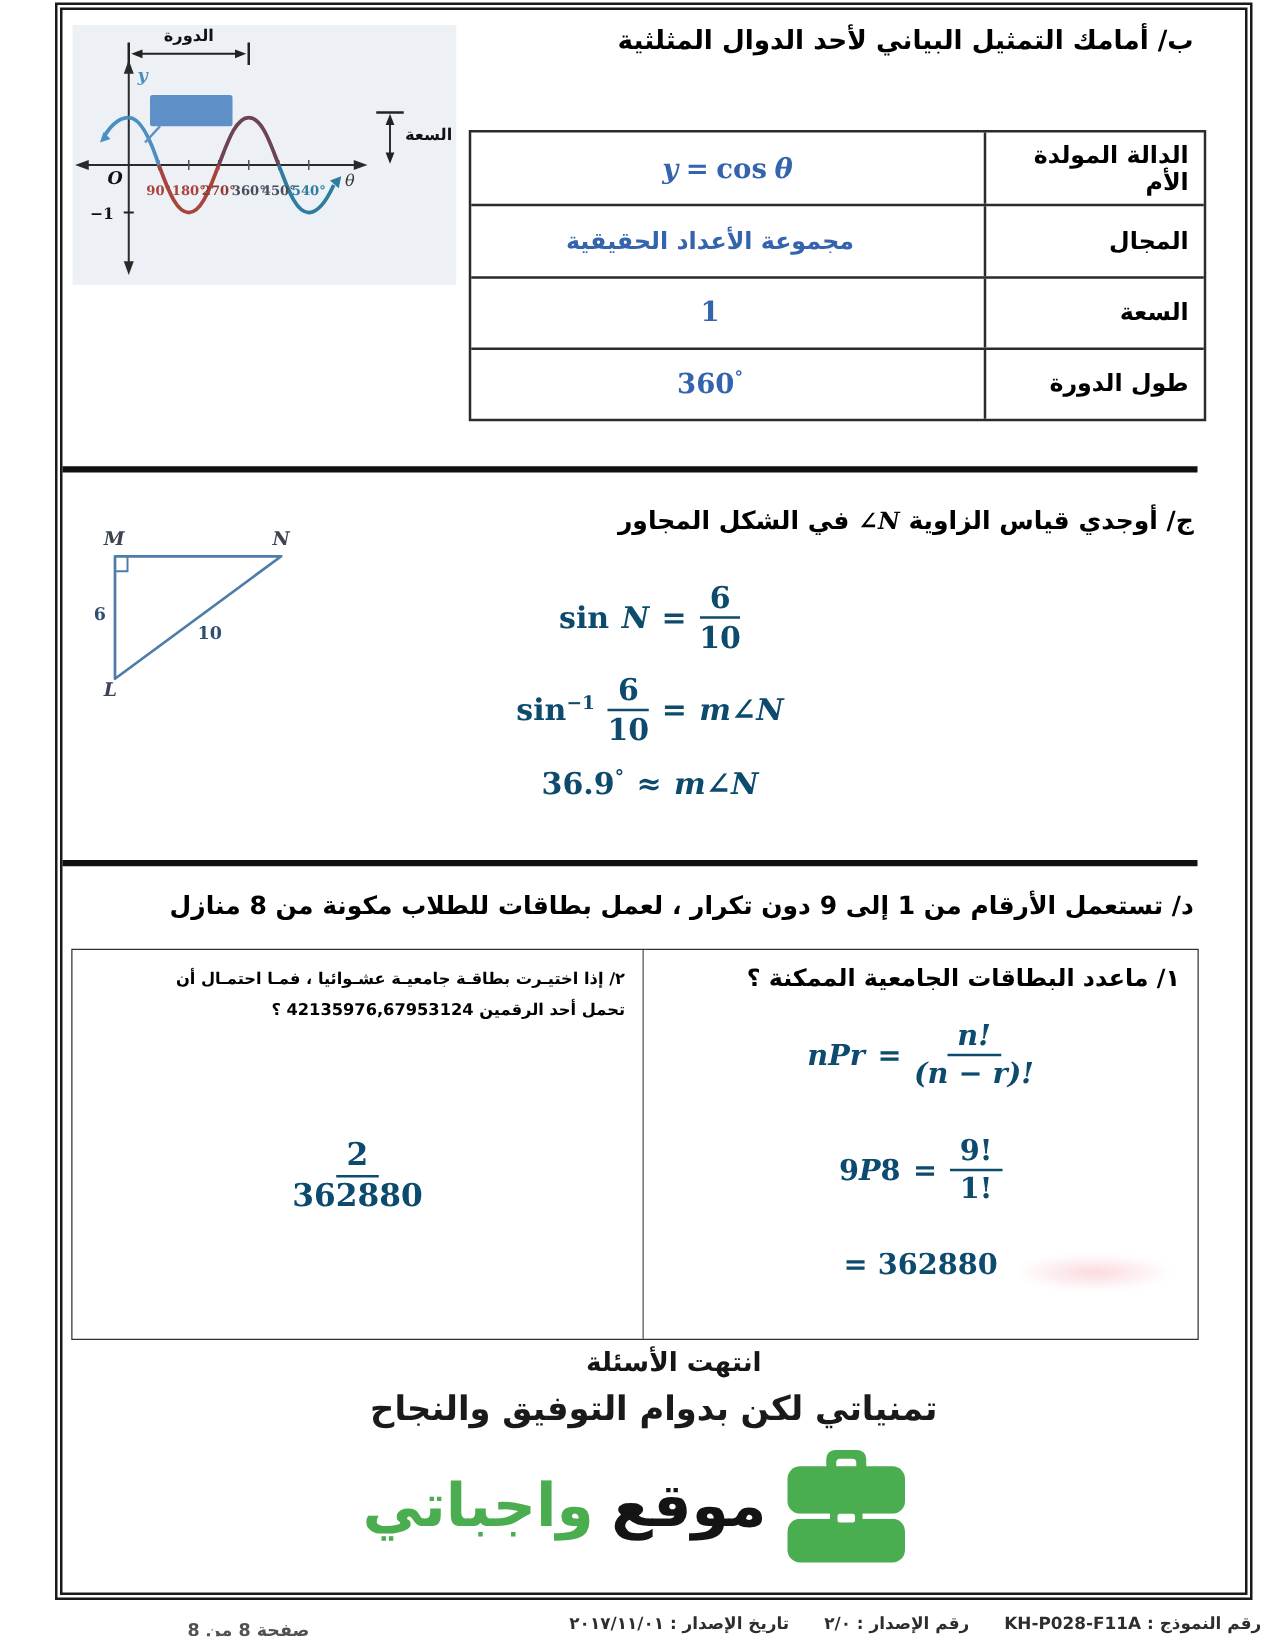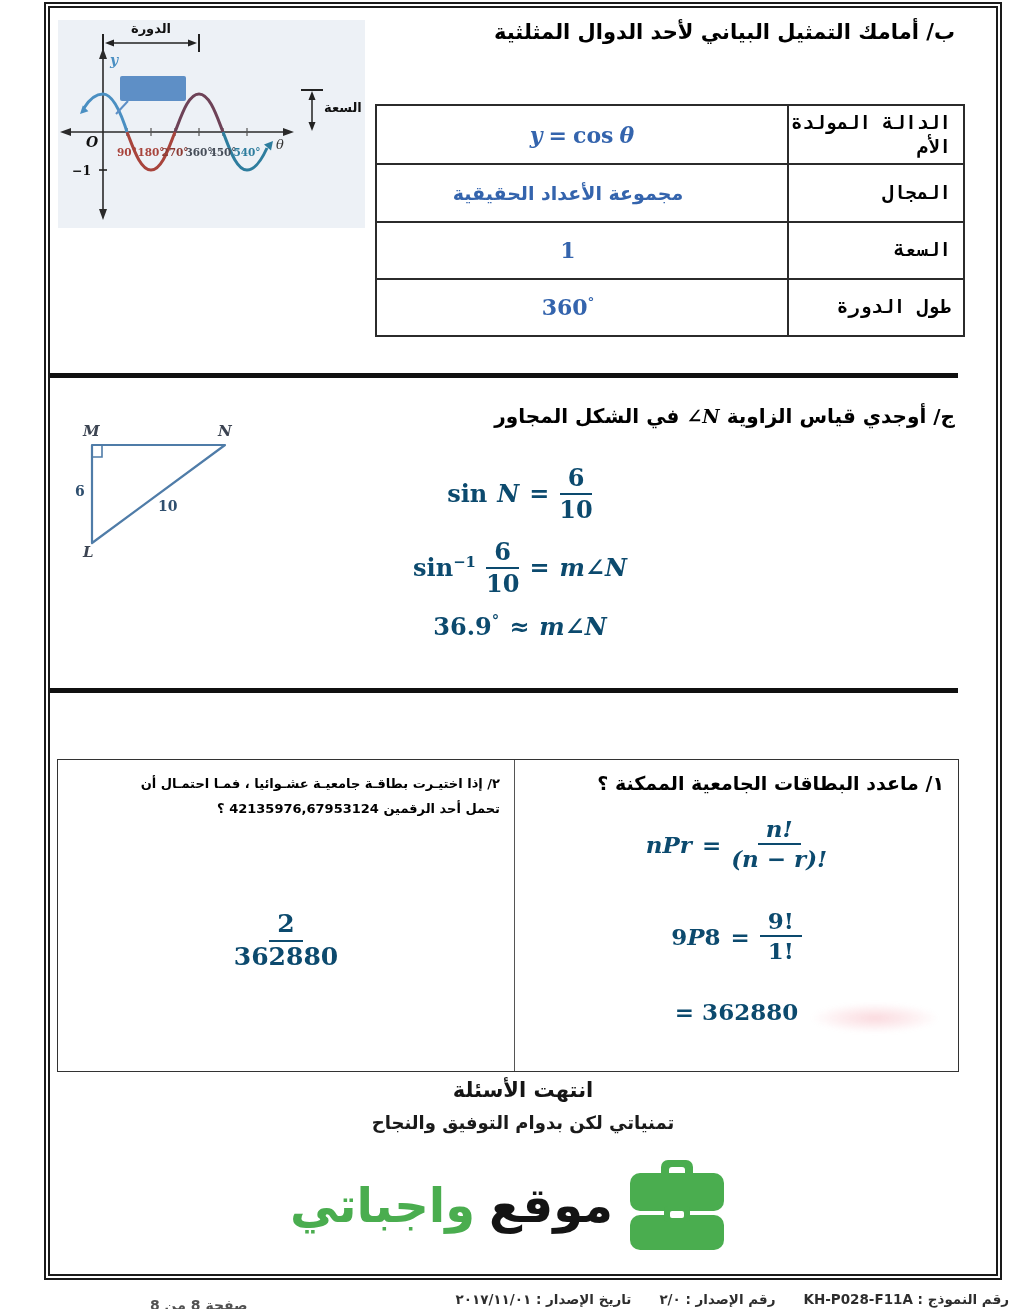--- a/index.html
+++ b/index.html
@@ -13,21 +13,21 @@
   .h-d{top:712px;font-size:20px;}
   
   .graph{position:absolute;left:58px;top:20px;width:307px;height:208px;background:#edf1f6;}
   
   .b-table{position:absolute;left:375px;top:104px;width:590px;height:233px;
            border:2px solid #2b2b2b;box-sizing:border-box;display:grid;
            grid-template-rows:repeat(4,1fr);}
   .b-row{display:grid;grid-template-columns:1fr 176px;}
   .b-row + .b-row{border-top:2px solid #2b2b2b;gap:28px;}
   .b-label{border-left:2px solid #2b2b2b;direction:rtl;display:flex;align-items:center;
-           padding-right:12px;font-weight:bold;font-size:19px;color:#000;font-family:Liberation Mono, monospace;}
+           padding-right:12px;font-weight:bold;font-size:19px;color:#000;}
   .b-value{display:flex;align-items:center;justify-content:center;color:#3464ad;
            font-weight:bold;font-size:19px;gap:6px;}
   .b-num{font-family:"DejaVu Serif",serif;font-size:22px;}
   
   .blue{color:#0c4a6e;}
   .mi{font-family:"DejaVu Serif",serif;font-style:italic;font-weight:bold;}
   .mn{font-family:"DejaVu Serif",serif;font-style:normal;font-weight:bold;}
   .eq{position:absolute;display:flex;align-items:center;justify-content:center;
       gap:10px;direction:ltr;font-size:24px;}
   .frac{display:inline-flex;flex-direction:column;align-items:center;line-height:1.15;}
@@ -42,24 +42,24 @@
   .d-left{position:absolute;left:0;top:0;width:456px;height:100%;}
   .d-right{position:absolute;left:456px;top:0;right:0;height:100%;border-left:1px solid #555;}
   .q-head{position:absolute;top:12px;left:12px;right:14px;direction:rtl;font-weight:bold;
           font-size:19px;color:#000;}
   .q2-head{font-size:13px;line-height:1.9;text-align:justify;}
   .cell-eq{left:0;right:0;}
   .smudge{position:absolute;left:810px;top:1003px;width:130px;height:30px;border-radius:50%;
           background:radial-gradient(ellipse at center,rgba(240,130,145,.30),rgba(240,130,145,0) 70%);
           filter:blur(2px);}
   
-  .f-end{position:absolute;left:44px;width:958px;top:1078px;text-align:center;direction:rtl;
+  .f-end{position:absolute;left:60px;width:958px;top:1078px;text-align:center;direction:rtl;
          font-size:21px;font-weight:600;color:#151515;}
   .f-wish{position:absolute;left:44px;width:958px;top:1112px;text-align:center;direction:rtl;
-          font-size:18px;font-weight:bold;color:#1a1a1a;}
+          font-size:27px;font-weight:bold;color:#1a1a1a;}
   .logo{position:absolute;left:0;right:0;top:1158px;display:flex;justify-content:center;
         align-items:center;direction:rtl;gap:14px;}
   .logo-word1{font-size:48px;font-weight:bold;color:#141414;}
   .logo-word2{font-size:48px;font-weight:bold;color:#4aad4f;}
   
   .pf-right{position:absolute;right:8px;top:1291px;width:575px;height:22px;overflow:hidden;
             direction:rtl;display:flex;gap:28px;font-size:13.5px;font-weight:bold;color:#1c1c1c;
             opacity:.92;filter:blur(.3px);white-space:nowrap;}
   .pf-left{position:absolute;left:150px;top:1297px;width:190px;height:12px;overflow:hidden;
            direction:rtl;text-align:left;font-size:14px;font-weight:bold;color:#333;
@@ -203,20 +203,21 @@
   </div>
 
   <div class="eq blue" style="left:390px;top:612px;width:260px;">
     <span class="mn"><span>36.9</span><sup class="msup">°</sup></span>
     <span class="mn">≈</span>
     <span class="mi">m∠N</span>
   </div>
 
   <div class="divider" style="top:688px;"></div>
 
+  <div class="h-main h-d">د/ تستعمل الأرقام من 1 إلى 9  دون تكرار ، لعمل بطاقات للطلاب مكونة من  8  منازل</div>
 
   <div class="d-box">
     <div class="d-left">
       <div class="q-head q2-head">
         <span>٢/ إذا اختيـرت بطاقـة جامعيـة عشـوائيا ، فمـا احتمـال أن</span><br>
         <span>تحمل أحد الرقمين 42135976,67953124 ؟</span>
       </div>
       <div class="eq blue cell-eq" style="top:150px;font-size:25px;">
         <span class="frac mn">
           <span class="num">2</span>

